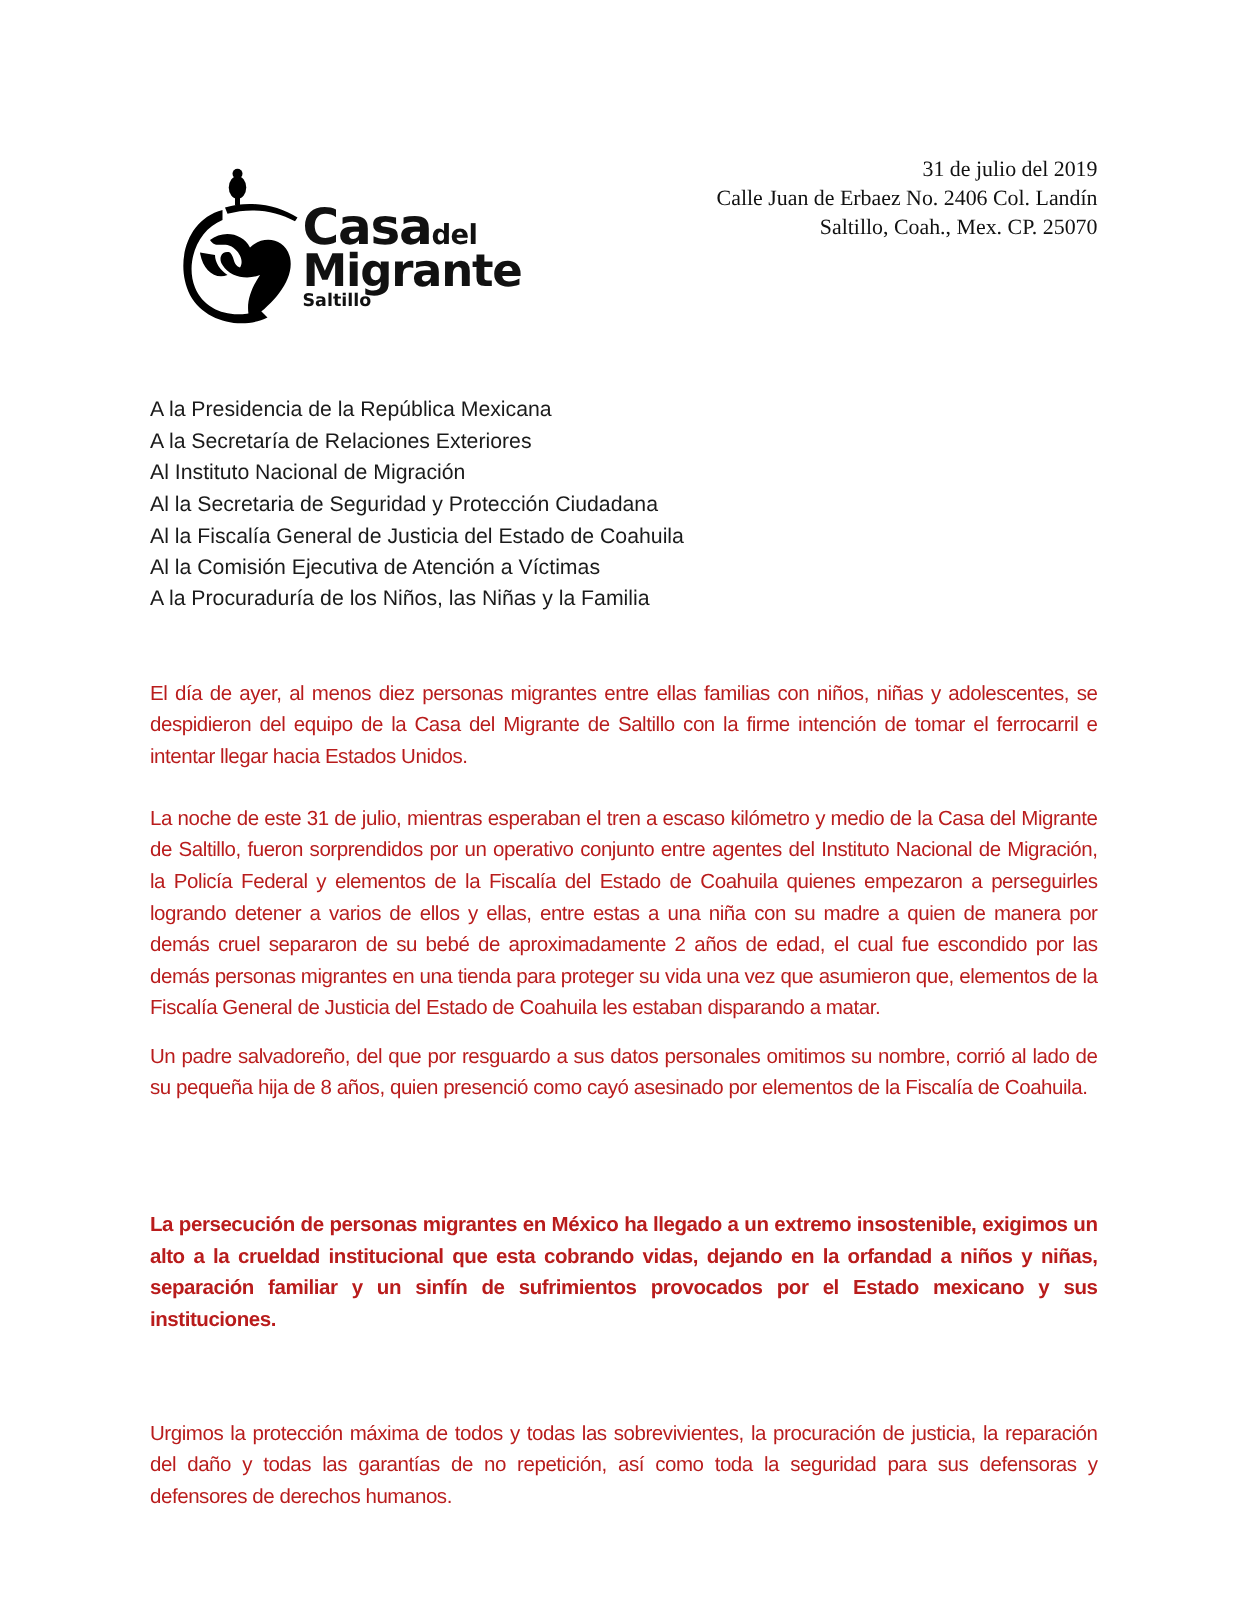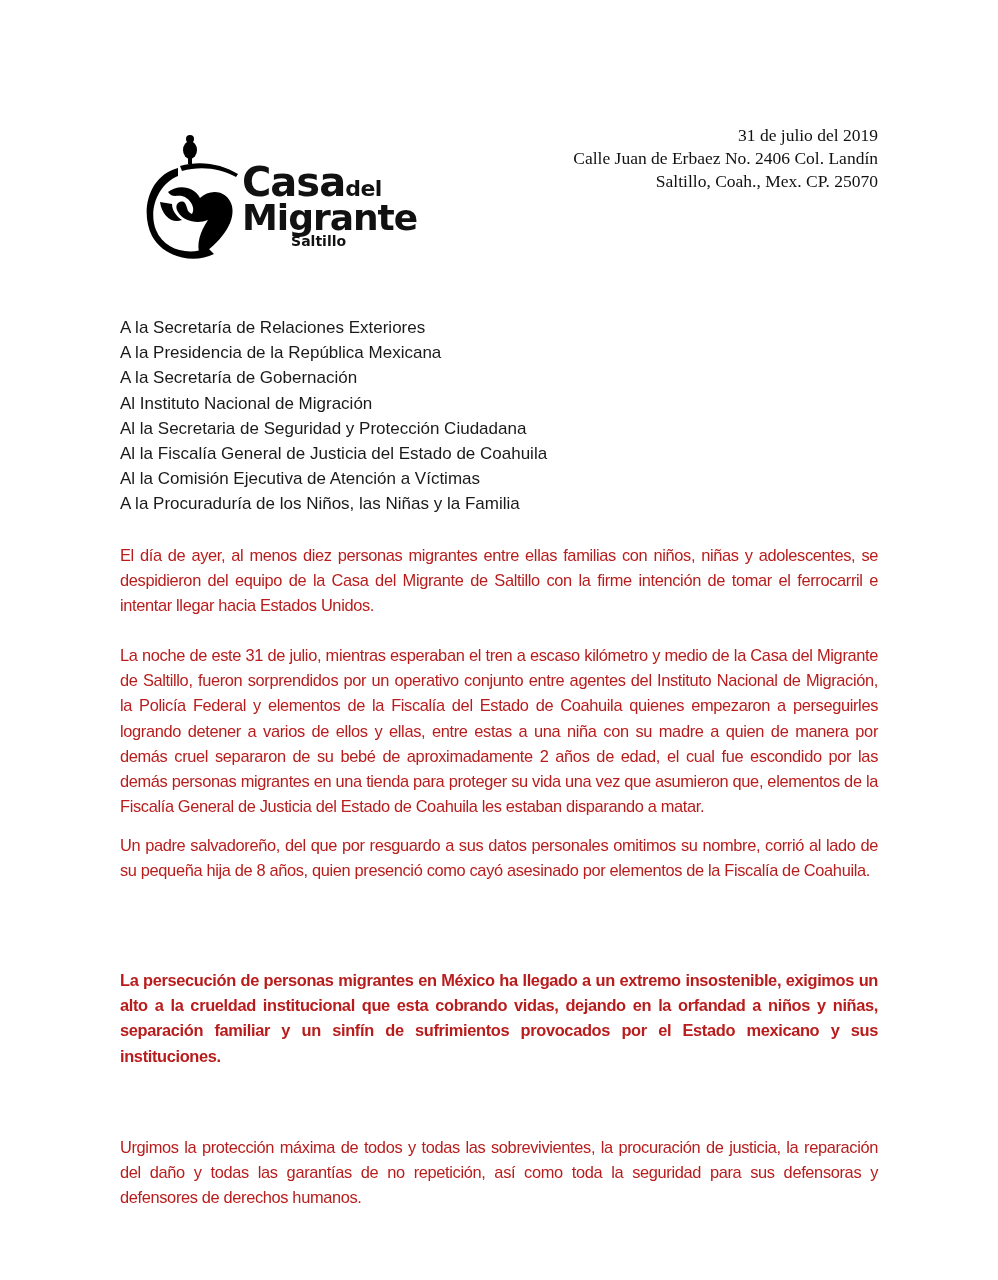--- a/index.html
+++ b/index.html
@@ -6,21 +6,21 @@
     body {
       width: 998px; height: 1280px; position: relative; overflow: hidden;
       color: #111; font-family: "Liberation Sans", sans-serif;
     }
     .logo { position: absolute; left: 138px; top: 132px; width: 262px; height: 132px; }
     .logo-mark { position: absolute; left: 0; top: 0; width: 110px; height: 132px; }
     .logo-text { position: absolute; left: 104px; top: 30px; line-height: 1; }
     .logo-casa { font-family: "DejaVu Sans", sans-serif; font-weight: bold; font-size: 40px; letter-spacing: -1px; }
     .logo-del { font-family: "DejaVu Sans", sans-serif; font-weight: bold; font-size: 22px; letter-spacing: -0.5px; }
     .logo-migrante { font-family: "DejaVu Sans", sans-serif; font-weight: bold; font-size: 36px; letter-spacing: -1px; display: block; margin-top: -2px; }
-    .logo-saltillo { font-family: "DejaVu Sans", sans-serif; font-weight: bold; font-size: 14px; display: block; text-align: center; margin-top: -2px; padding-right: 22px; }
+    .logo-saltillo { font-family: "DejaVu Sans", sans-serif; font-weight: bold; font-size: 14px; display: block; text-align: left; margin-top: -2px; padding-right: 22px; }
 
     .header-info {
       position: absolute; right: 120px; top: 124px; text-align: right;
       font-family: Liberation Serif, serif; font-size: 17.5px; line-height: 23px; color: #111;
     }
     .recipients {
       position: absolute; left: 120px; top: 315px;
       font-family: "Liberation Sans", sans-serif; font-size: 17px; line-height: 25.2px; color: #1a1a1a;
     }
     .body-text {
@@ -60,23 +60,22 @@
   </div>
 </div>
 
 <div class="header-info">
   <div>31 de julio del 2019</div>
   <div>Calle Juan de Erbaez No. 2406 Col. Landín</div>
   <div>Saltillo, Coah., Mex. CP. 25070</div>
 </div>
 
 <div class="recipients">
+  <div>A la Presidencia de la República Mexicana</div>
   <div>A la Secretaría de Relaciones Exteriores</div>
-  <div>A la Presidencia de la República Mexicana</div>
-  <div>A la Secretaría de Gobernación</div>
   <div>Al Instituto Nacional de Migración</div>
   <div>Al la Secretaria de Seguridad y Protección Ciudadana</div>
   <div>Al la Fiscalía General de Justicia del Estado de Coahuila</div>
   <div>Al la Comisión Ejecutiva de Atención a Víctimas</div>
   <div>A la Procuraduría de los Niños, las Niñas y la Familia</div>
 </div>
 
 <div class="body-text p1">
     <p>El día de ayer, al menos diez personas migrantes entre ellas familias con niños, niñas y adolescentes, se despidieron del equipo de la Casa del Migrante de Saltillo con la firme intención de tomar el ferrocarril e intentar llegar hacia Estados Unidos.</p>
   </div>

